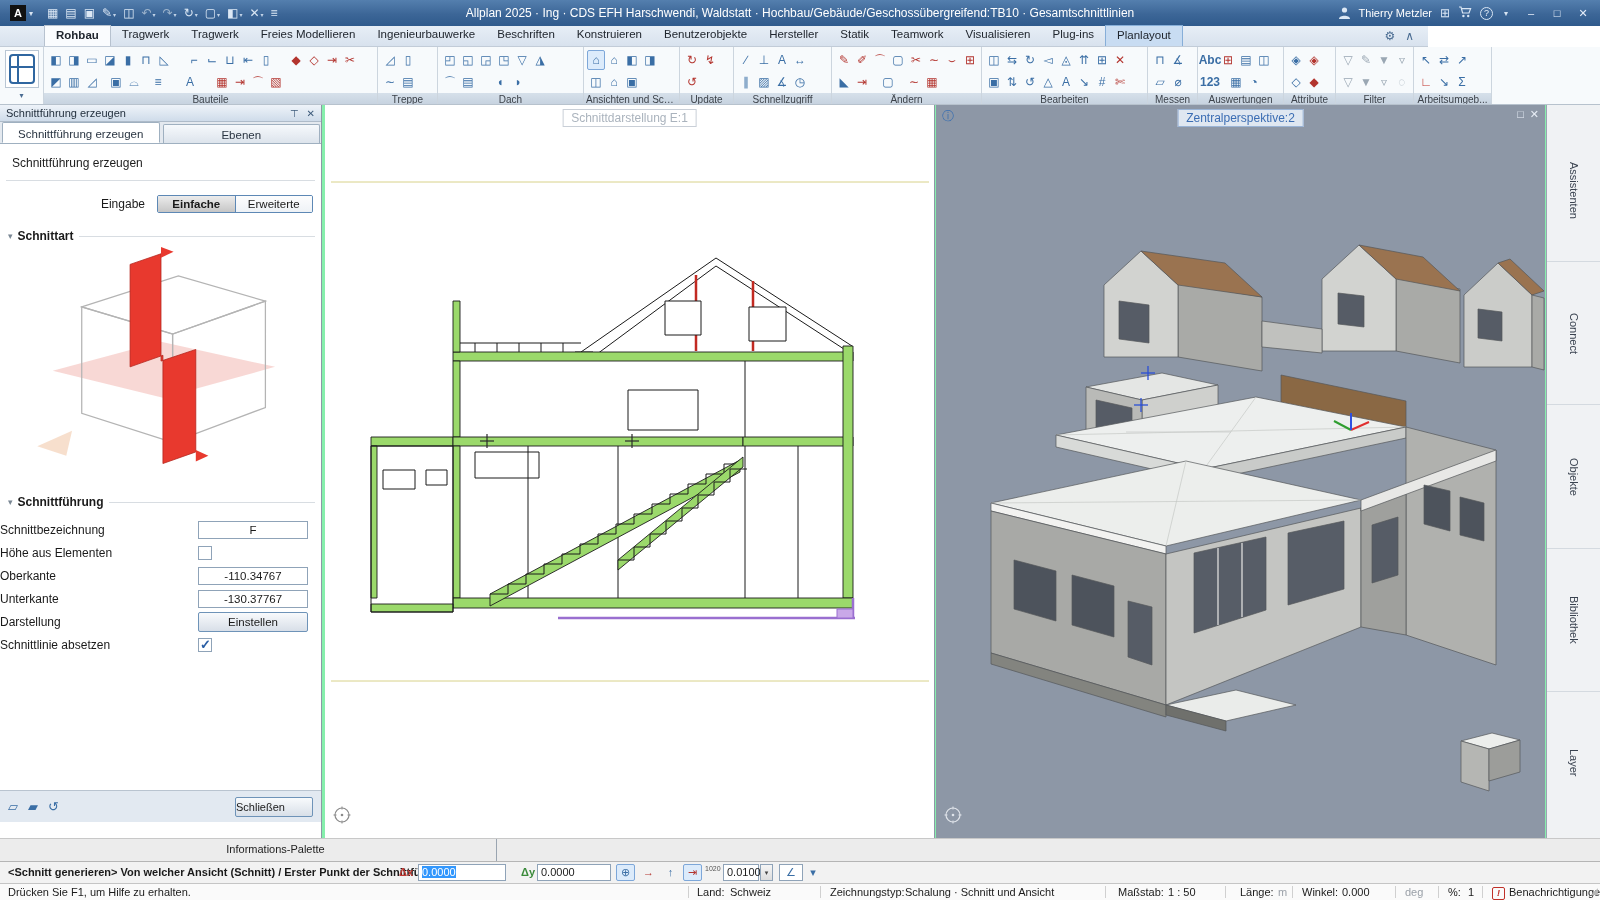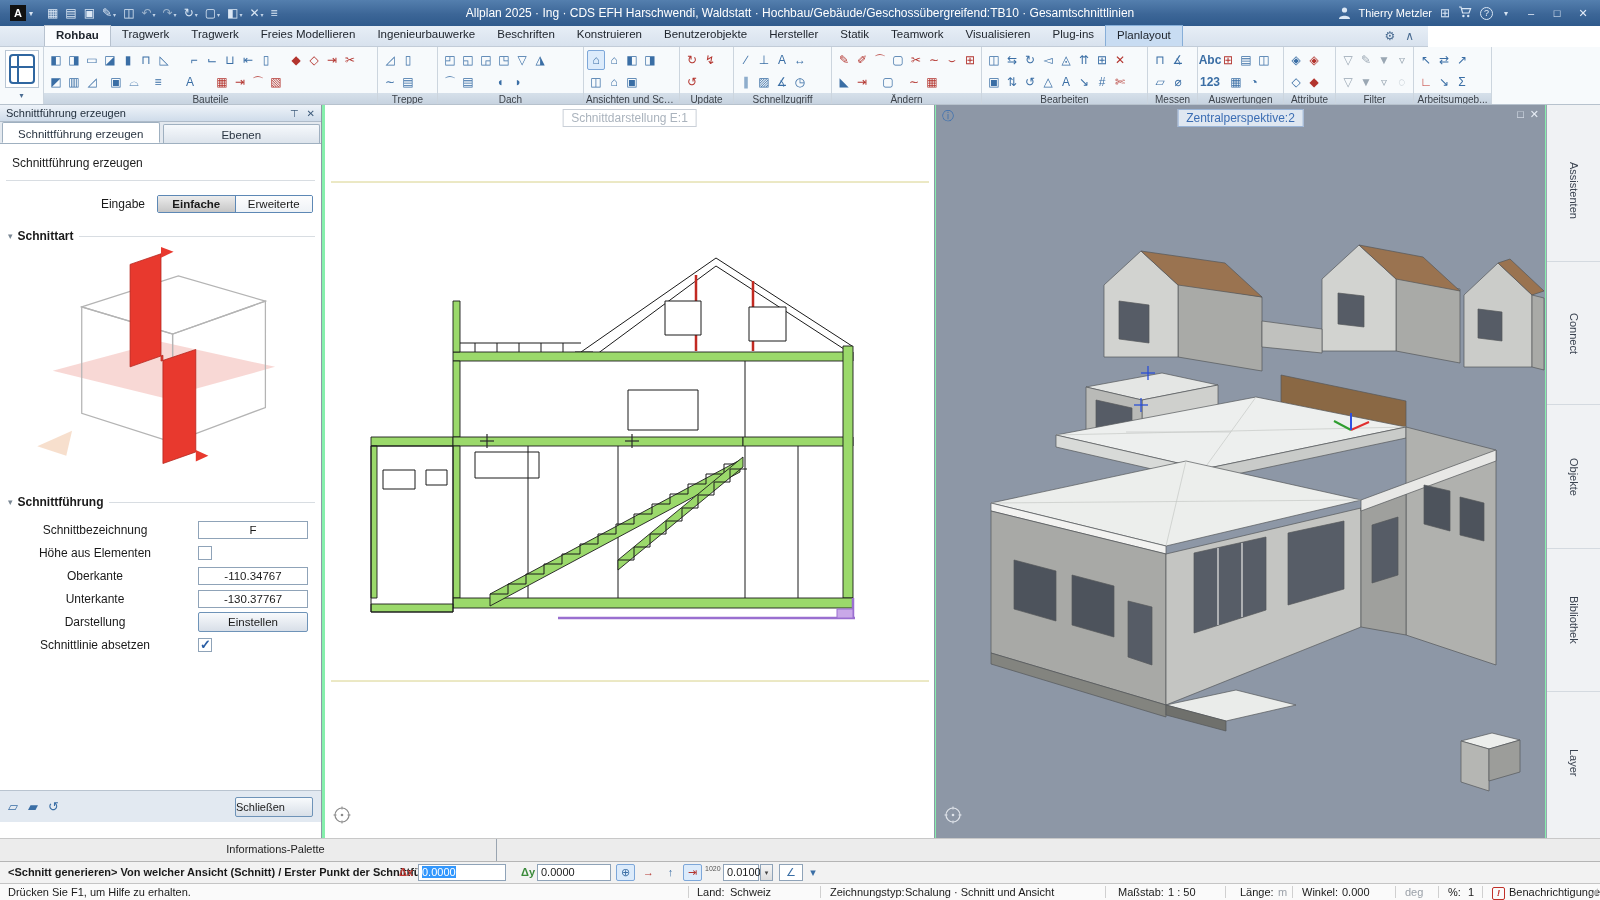--- a/index.html
+++ b/index.html
@@ -85,21 +85,21 @@
   .seg span { flex:1; text-align:center; padding:2px 0; font-size:11.5px; }
   .seg .on { background:linear-gradient(180deg,#ececec,#c6c6c6); font-weight:bold; }
   .seg .off { background:linear-gradient(180deg,#fdfdfd,#eef2f6); border-left:1px solid #5d88b5; }
   .sect { display:flex; align-items:center; margin:16px 6px 0 8px; gap:5px; }
   .sect .tri { color:#7a8794; font-size:9px; }
   .sect b { font-size:12px; }
   .sect .rule { flex:1; height:1px; background:#d8dde2; }
   .diagram { display:block; margin:4px auto 0; }
   .form { margin-top:10px; }
   .frow { display:flex; align-items:center; height:22px; margin-bottom:1px; }
-  .frow .flbl { width:198px; text-align:center; padding-right:8px; }
+  .frow .flbl { width:198px; text-align:left; padding-right:8px; }
   .finput { width:110px; height:18px; border:1px solid #8fa3b8; background:#fff;
     text-align:center; line-height:16px; font-size:11.5px; }
   .fcheck { width:14px; height:14px; border:1px solid #8fa3b8; background:#fff; position:relative; }
   .fcheck.on::after { content:"✓"; position:absolute; left:1px; top:-2px; color:#2b5fa5; font-size:13px; font-weight:bold; }
   .fbtn { width:110px; height:20px; border:1px solid #6e93b8; border-radius:2px;
     background:linear-gradient(180deg,#f8fafc,#d8dfe8); text-align:center; line-height:18px; font-size:11.5px; }
   .pal-foot { height:32px; background:#e2e9f1; border-top:1px solid #b9c4d0; display:flex;
     align-items:center; padding:0 8px; gap:10px; margin-top:auto; }
   .pal-foot .fic { font-size:13px; color:#3a6ea5; }
   .pal-foot .closebtn { margin-left:auto; width:78px; height:20px; border:1px solid #6e93b8; border-radius:2px;

